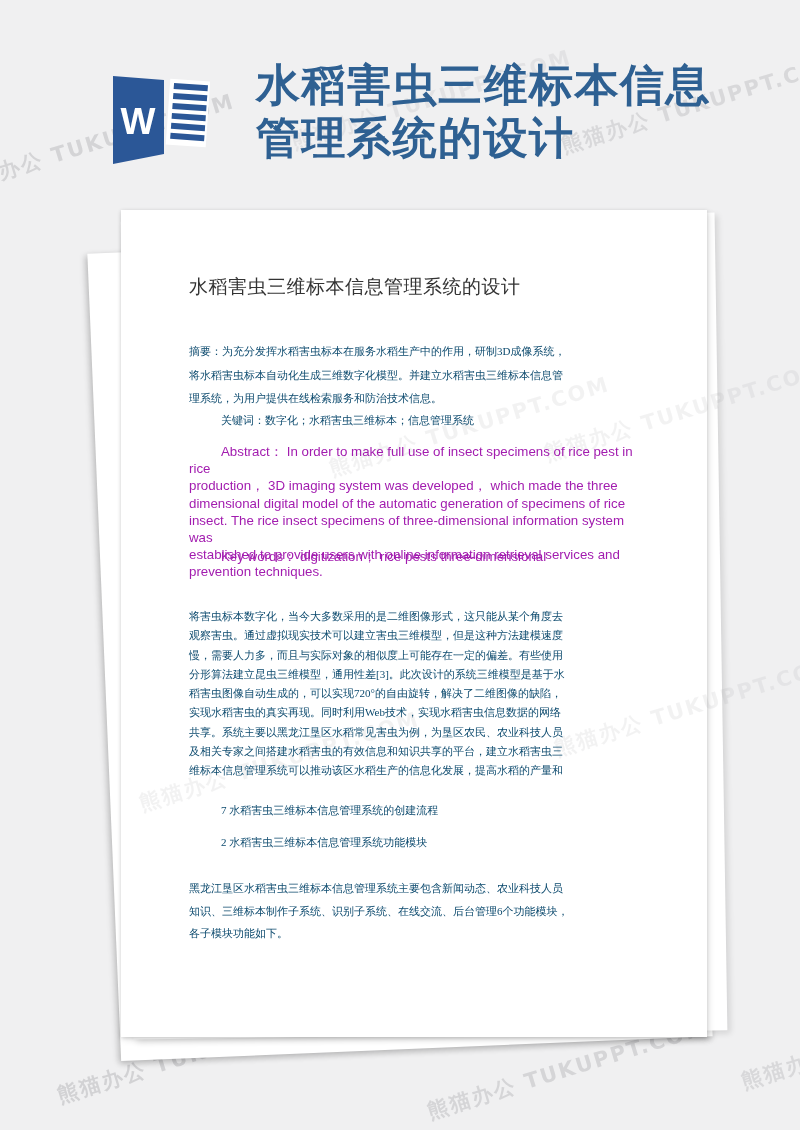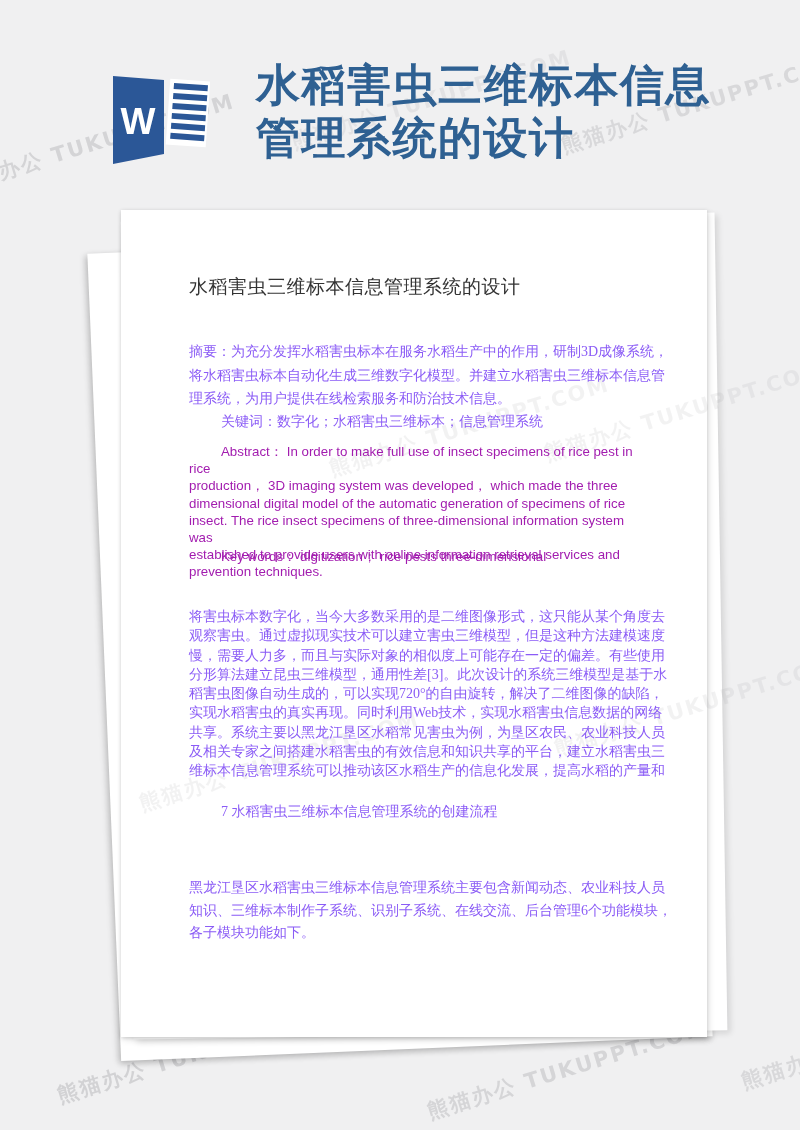--- a/index.html
+++ b/index.html
@@ -59,21 +59,21 @@
   .wm4{left:209px;top:245px;}
   .wm5{left:424px;top:230px;}
   .wm6{left:19px;top:580px;}
   .wm7{left:434px;top:525px;}
 
   
   .content{position:absolute;inset:0;z-index:2;}
   .blk{position:absolute;left:68px;width:458px;}
   .zh{
     font-family:"Liberation Serif","DejaVu Serif",serif;
-    font-size:14px;color:#8b5cf6;
+    font-size:11px;color:#0c4a6e;
   }
   .zh .tline{white-space:nowrap;}
   .en{
     font-family:"Liberation Sans","DejaVu Sans",sans-serif;
     font-size:13.3px;color:#a21caf;
   }
   .doc-title{
     top:64px;
     font-family:"Liberation Serif","DejaVu Serif",serif;
     font-size:19px;color:#333333;
@@ -157,20 +157,21 @@
         <div class="tline">慢，需要人力多，而且与实际对象的相似度上可能存在一定的偏差。有些使用</div>
         <div class="tline">分形算法建立昆虫三维模型，通用性差[3]。此次设计的系统三维模型是基于水</div>
         <div class="tline">稻害虫图像自动生成的，可以实现720°的自由旋转，解决了二维图像的缺陷，</div>
         <div class="tline">实现水稻害虫的真实再现。同时利用Web技术，实现水稻害虫信息数据的网络</div>
         <div class="tline">共享。系统主要以黑龙江垦区水稻常见害虫为例，为垦区农民、农业科技人员</div>
         <div class="tline">及相关专家之间搭建水稻害虫的有效信息和知识共享的平台，建立水稻害虫三</div>
         <div class="tline">维标本信息管理系统可以推动该区水稻生产的信息化发展，提高水稻的产量和</div>
       </div>
 
     <div class="blk zh h-item h1">7 水稻害虫三维标本信息管理系统的创建流程</div>
+    <div class="blk zh h-item h2">2 水稻害虫三维标本信息管理系统功能模块</div>
 
     <div class="blk zh closing">
         <div class="tline">黑龙江垦区水稻害虫三维标本信息管理系统主要包含新闻动态、农业科技人员</div>
         <div class="tline">知识、三维标本制作子系统、识别子系统、在线交流、后台管理6个功能模块，</div>
         <div class="tline">各子模块功能如下。</div>
       </div>
   </div>
 </div>
 
 <div class="header">

